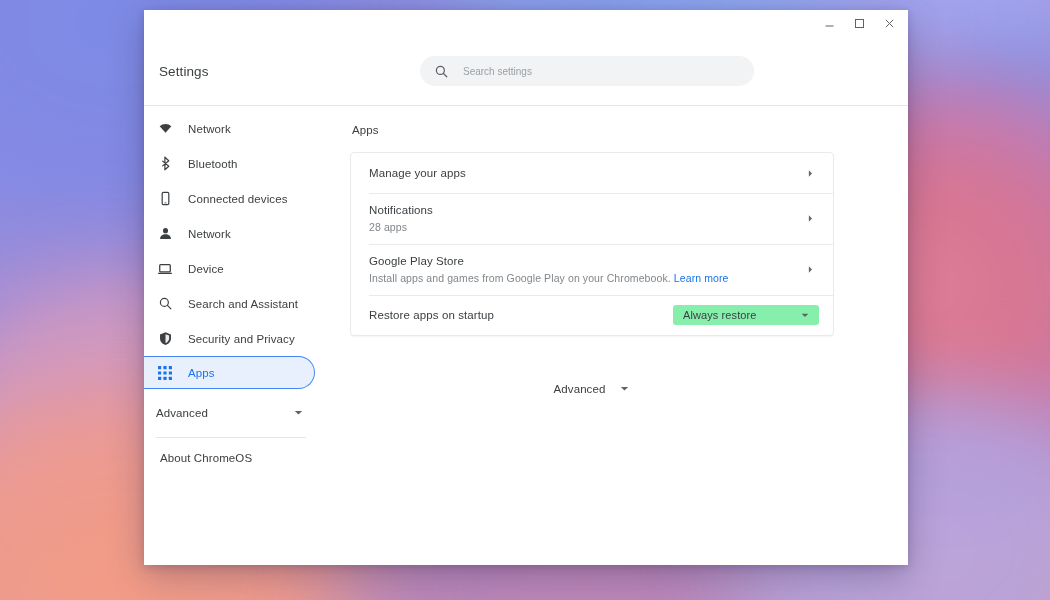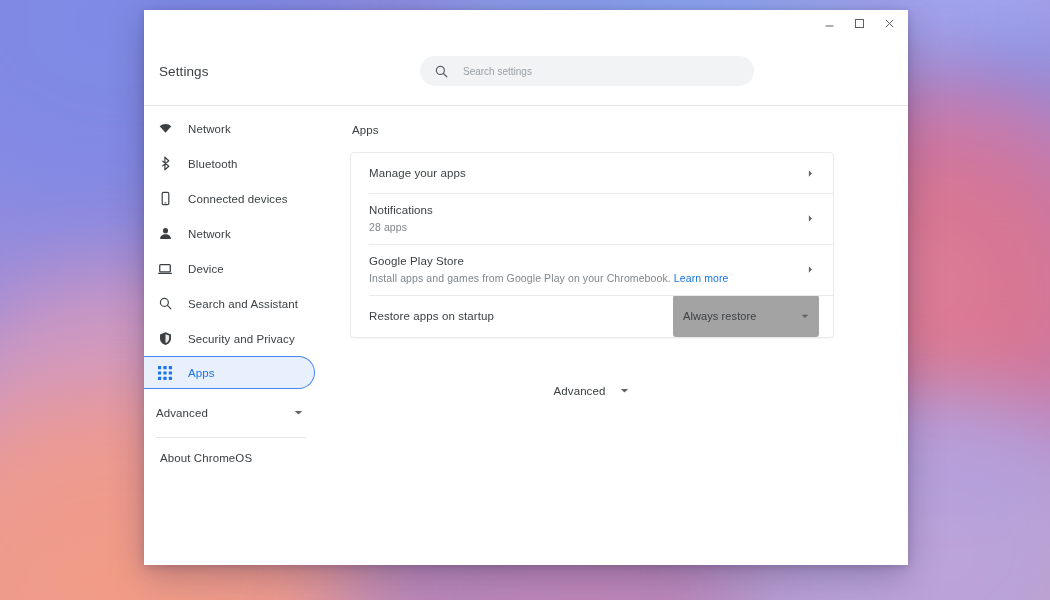--- a/index.html
+++ b/index.html
@@ -301,22 +301,22 @@
     align-items: center;
     justify-content: center;
     width: 18px;
     height: 18px;
     margin-left: 8px;
   }
 
   #restore-select {
     flex: 0 0 auto;
     width: 146px;
-    height: 42px;
-    background: #a3a3a3;
+    height: 20px;
+    background: #86efac;
     border-radius: 3px;
     display: flex;
     align-items: center;
     justify-content: space-between;
     padding: 0 9px 0 10px;
     box-sizing: border-box;
     cursor: default;
   }
   #restore-select-label {
     font-size: 11px;

